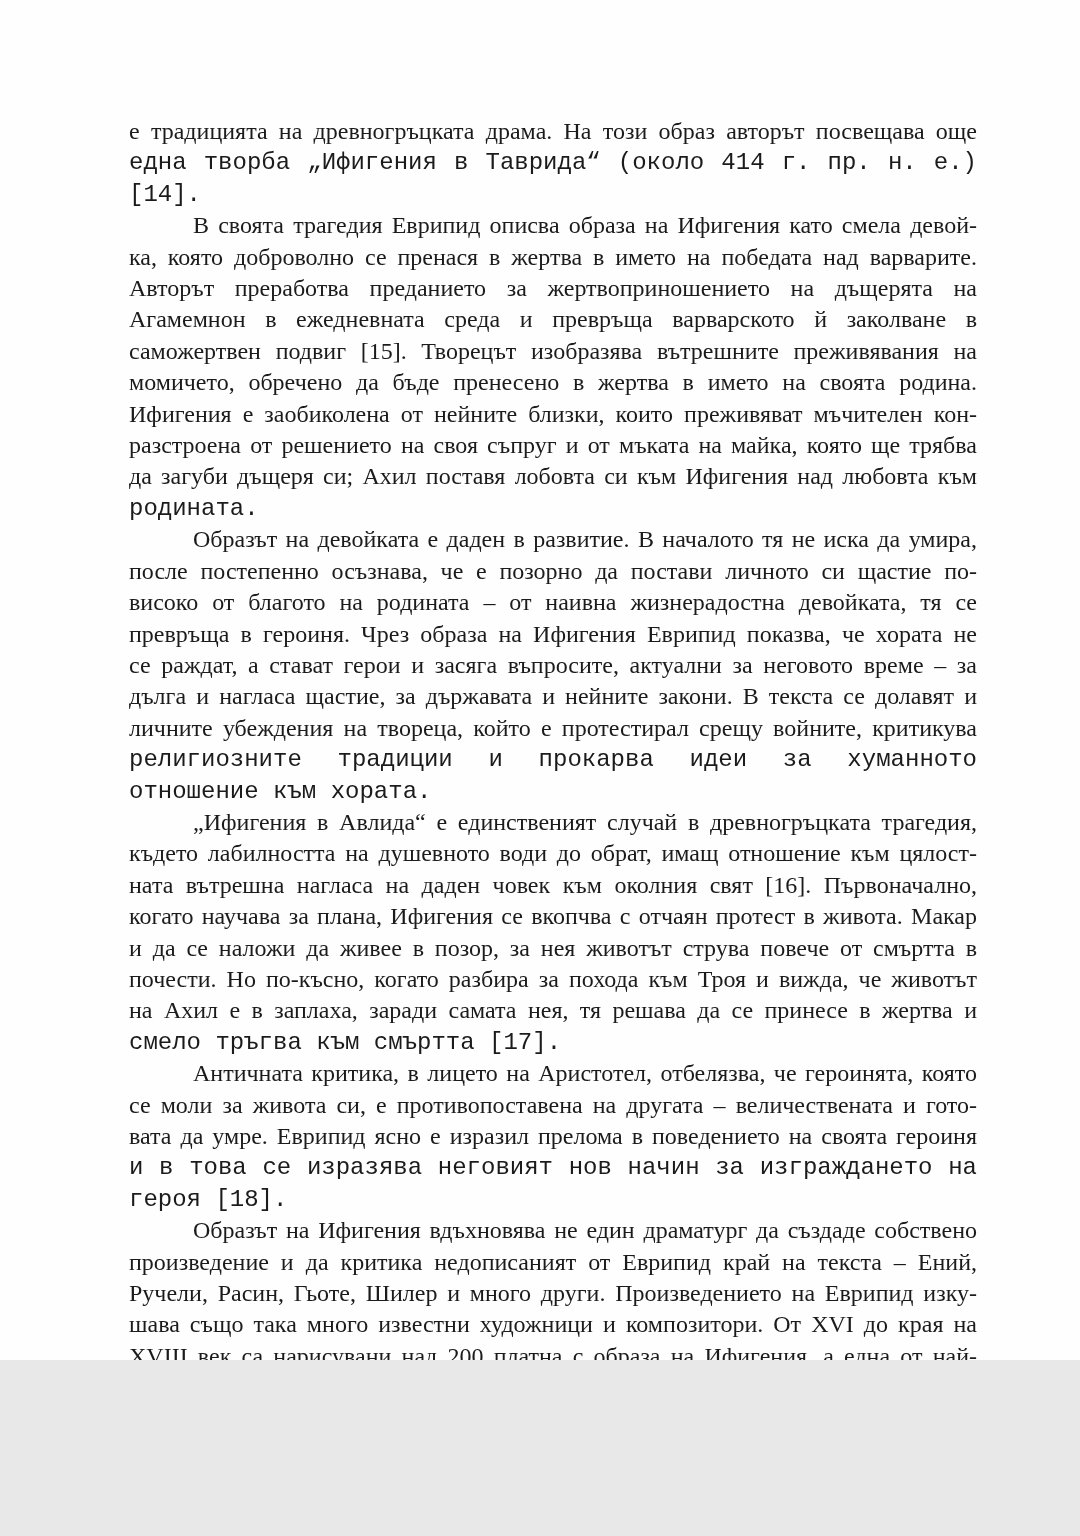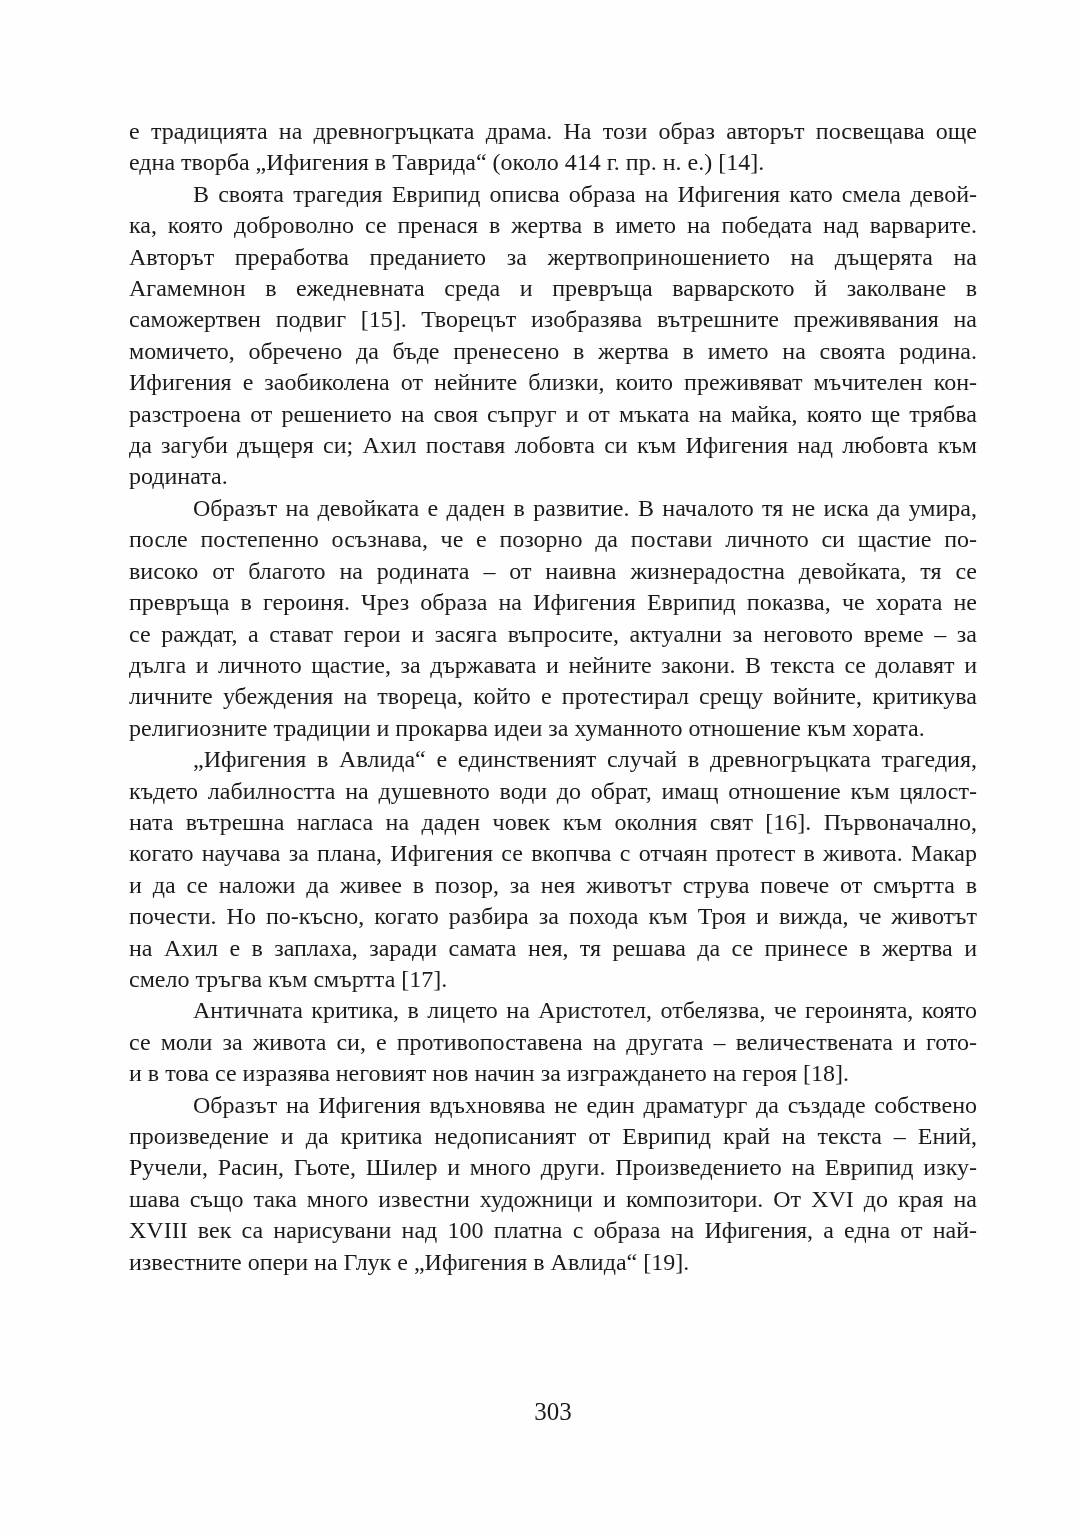--- a/index.html
+++ b/index.html
@@ -3,21 +3,21 @@
 <meta charset="utf-8">
 <style>
   html, body {
     margin: 0;
     padding: 0;
     background: #e8e8e8;
   }
   .page {
     position: relative;
     width: 1080px;
-    height: 1536px;
+    height: 1360px;
     background: #fefefe;
     overflow: hidden;
     font-family: "Liberation Serif", "DejaVu Serif", serif;
     color: #1b1b1b;
   }
   .text-block {
     position: absolute;
     left: 129px;
     top: 116px;
     width: 848px;
@@ -25,20 +25,21 @@
     line-height: 31.4px;
   }
   .line {
     text-align: justify;
     text-align-last: justify;
     text-justify: inter-word;
     white-space: normal;
   }
   .line.last {
     text-align-last: left;
+    font-family: Liberation Mono, monospace;
   }
   .line.indent {
     text-indent: 64px;
   }
   .page-number {
     position: absolute;
     left: 129px;
     top: 1396px;
     width: 848px;
     text-align: center;
@@ -61,35 +62,36 @@
       <div class="line">момичето, обречено да бъде пренесено в жертва в името на своята родина.</div>
       <div class="line">Ифигения е заобиколена от нейните близки, които преживяват мъчителен кон-</div>
       <div class="line">разстроена от решението на своя съпруг и от мъката на майка, която ще трябва</div>
       <div class="line">да загуби дъщеря си; Ахил поставя лобовта си към Ифигения над любовта към</div>
       <div class="line last">родината.</div>
       <div class="line indent">Образът на девойката е даден в развитие. В началото тя не иска да умира,</div>
       <div class="line">после постепенно осъзнава, че е позорно да постави личното си щастие по-</div>
       <div class="line">високо от благото на родината – от наивна жизнерадостна девойката, тя се</div>
       <div class="line">превръща в героиня. Чрез образа на Ифигения Еврипид показва, че хората не</div>
       <div class="line">се раждат, а стават герои и засяга въпросите, актуални за неговото време – за</div>
-      <div class="line">дълга и личното щастие, за държавата и нейните закони. В текста се долавят и</div>
+      <div class="line">дълга и нагласа щастие, за държавата и нейните закони. В текста се долавят и</div>
       <div class="line">личните убеждения на твореца, който е протестирал срещу войните, критикува</div>
       <div class="line last">религиозните традиции и прокарва идеи за хуманното отношение към хората.</div>
       <div class="line indent">„Ифигения в Авлида“ е единственият случай в древногръцката трагедия,</div>
       <div class="line">където лабилността на душевното води до обрат, имащ отношение към цялост-</div>
       <div class="line">ната вътрешна нагласа на даден човек към околния свят [16]. Първоначално,</div>
       <div class="line">когато научава за плана, Ифигения се вкопчва с отчаян протест в живота. Макар</div>
       <div class="line">и да се наложи да живее в позор, за нея животът струва повече от смъртта в</div>
       <div class="line">почести. Но по-късно, когато разбира за похода към Троя и вижда, че животът</div>
       <div class="line">на Ахил е в заплаха, заради самата нея, тя решава да се принесе в жертва и</div>
       <div class="line last">смело тръгва към смъртта [17].</div>
       <div class="line indent">Античната критика, в лицето на Аристотел, отбелязва, че героинята, която</div>
       <div class="line">се моли за живота си, е противопоставена на другата – величествената и гото-</div>
+      <div class="line">вата да умре. Еврипид ясно е изразил прелома в поведението на своята героиня</div>
       <div class="line last">и в това се изразява неговият нов начин за изграждането на героя [18].</div>
       <div class="line indent">Образът на Ифигения вдъхновява не един драматург да създаде собствено</div>
       <div class="line">произведение и да критика недописаният от Еврипид край на текста – Ений,</div>
       <div class="line">Ручели, Расин, Гьоте, Шилер и много други. Произведението на Еврипид изку-</div>
       <div class="line">шава също така много известни художници и композитори. От XVI до края на</div>
-      <div class="line">XVIII век са нарисувани над 100 платна с образа на Ифигения, а една от най-</div>
+      <div class="line">XVIII век са нарисувани над 200 платна с образа на Ифигения, а една от най-</div>
       <div class="line last">известните опери на Глук е „Ифигения в Авлида“ [19].</div>
     </div>
   <div class="page-number">303</div>
 </div>
 
 </body></html>

